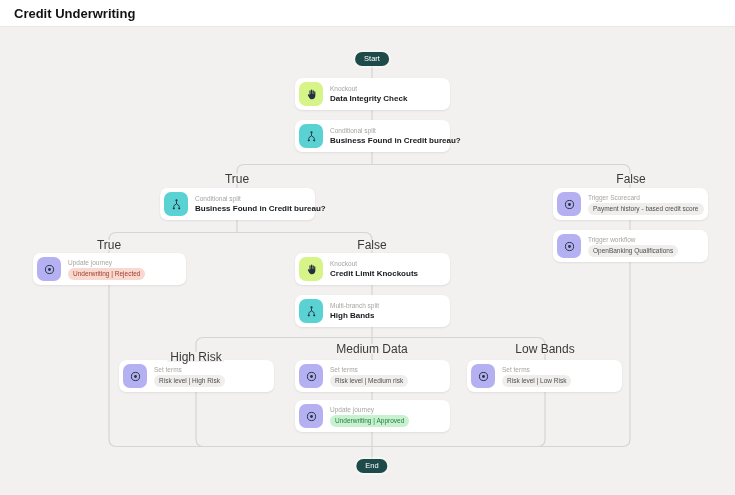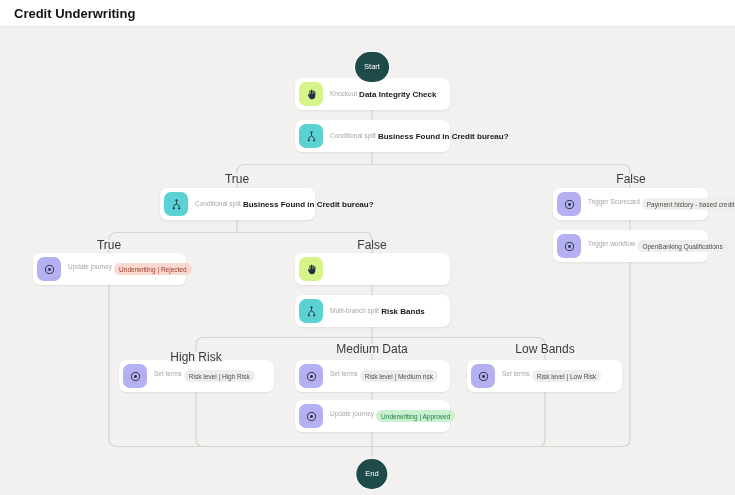--- a/index.html
+++ b/index.html
@@ -22,39 +22,39 @@
     box-shadow:0 1px 2px rgba(30,30,30,.08),0 0 1px rgba(0,0,0,.06);
     display:flex;align-items:center;padding:4px;box-sizing:border-box;z-index:2;
   }
   .icon{
     width:24px;height:24px;border-radius:7px;flex:0 0 24px;
     display:flex;align-items:center;justify-content:center;
   }
   .icon.green{background:#d6f487;}
   .icon.teal{background:#5ad2d4;}
   .icon.purple{background:#b5b0f1;}
-  .nbody{margin-left:7px;display:flex;flex-direction:row;justify-content:flex-start;gap:2px;min-width:0;}
+  .nbody{margin-left:7px;display:flex;flex-direction:column;justify-content:flex-end;gap:2px;min-width:0;}
   .nlabel{font-size:6.5px;line-height:7px;color:#a6a5a1;white-space:nowrap;}
   .ntitle{font-size:8px;line-height:9px;font-weight:bold;color:#17181a;white-space:nowrap;}
   .chip{
     font-size:6.5px;line-height:7px;padding:2.5px 5px;border-radius:6px;
     align-self:flex-start;white-space:nowrap;
   }
   .chip.gray{background:#efeeec;color:#4e4e4b;}
   .chip.red{background:#f8d8cf;color:#9d3c2b;}
   .chip.grn{background:#c8f2cf;color:#257a41;}
   .blabel{
     position:absolute;transform:translateX(-50%);z-index:3;
     font-size:12px;line-height:8px;color:#3a3a38;background:#f2f1ef;padding:1px 3px;
     white-space:nowrap;
   }
   .pill{
     position:absolute;transform:translateX(-50%);z-index:3;
     background:#1e4b49;color:#ffffff;font-size:7.5px;line-height:8px;
-    padding:11px 9px;border-radius:99px;box-shadow:0 0 0 2px rgba(255,255,255,.35);
+    padding:3px 9px;border-radius:99px;box-shadow:0 0 0 2px rgba(255,255,255,.35);
   }
 </style>
 </head>
 <body>
 
 <div class="header">
   <span class="title">Credit Underwriting</span>
 </div>
 
 <div class="canvas"></div>
@@ -171,37 +171,41 @@
     <span class="chip red">Underwriting | Rejected</span>
   </div>
 </div>
 
 <div class="node" style="left:295px;top:253px">
   <span class="icon green">
     <svg viewBox="0 0 24 24" width="13" height="13">
         <path fill="#22303f" d="M8.2 12V5.2a1.1 1.1 0 0 1 2.2 0V11h.7V3.9a1.1 1.1 0 0 1 2.2 0V11h.7V5.2a1.1 1.1 0 0 1 2.2 0V11h.7V7.3a1.1 1.1 0 0 1 2.2 0V14c0 4-2.6 6.8-6.3 6.8-2.5 0-4-1-5.2-3.2l-2.2-4c-.4-.7-.2-1.4.4-1.8.6-.3 1.3-.2 1.8.4l1.6 2z"></path>
       </svg>
   </span>
+  <div class="nbody">
+    <span class="nlabel">Knockout</span>
+    <span class="ntitle">Credit Limit Knockouts</span>
+  </div>
 </div>
 
 <div class="node" style="left:295px;top:295px">
   <span class="icon teal">
     <svg viewBox="0 0 24 24" width="13" height="13">
         <g stroke="#22303f" stroke-width="1.8" fill="none">
           <path d="M12 6.5v3.5c0 2.5-5 2.5-5 5.5v1"></path>
           <path d="M12 10c0 2.5 5 2.5 5 5.5v1"></path>
         </g>
         <circle cx="12" cy="4.5" r="2" fill="#22303f"></circle>
         <circle cx="7" cy="19" r="2" fill="#22303f"></circle>
         <circle cx="17" cy="19" r="2" fill="#22303f"></circle>
       </svg>
   </span>
   <div class="nbody">
     <span class="nlabel">Multi-branch split</span>
-    <span class="ntitle">Risk Bands</span>
+    <span class="ntitle">High Bands</span>
   </div>
 </div>
 
 <div class="node" style="left:119px;top:360px">
   <span class="icon purple">
     <svg viewBox="0 0 24 24" width="13" height="13">
         <circle cx="12" cy="12" r="7.5" fill="none" stroke="#22303f" stroke-width="1.8"></circle>
         <circle cx="12" cy="12" r="2.6" fill="#22303f"></circle>
       </svg>
   </span>

